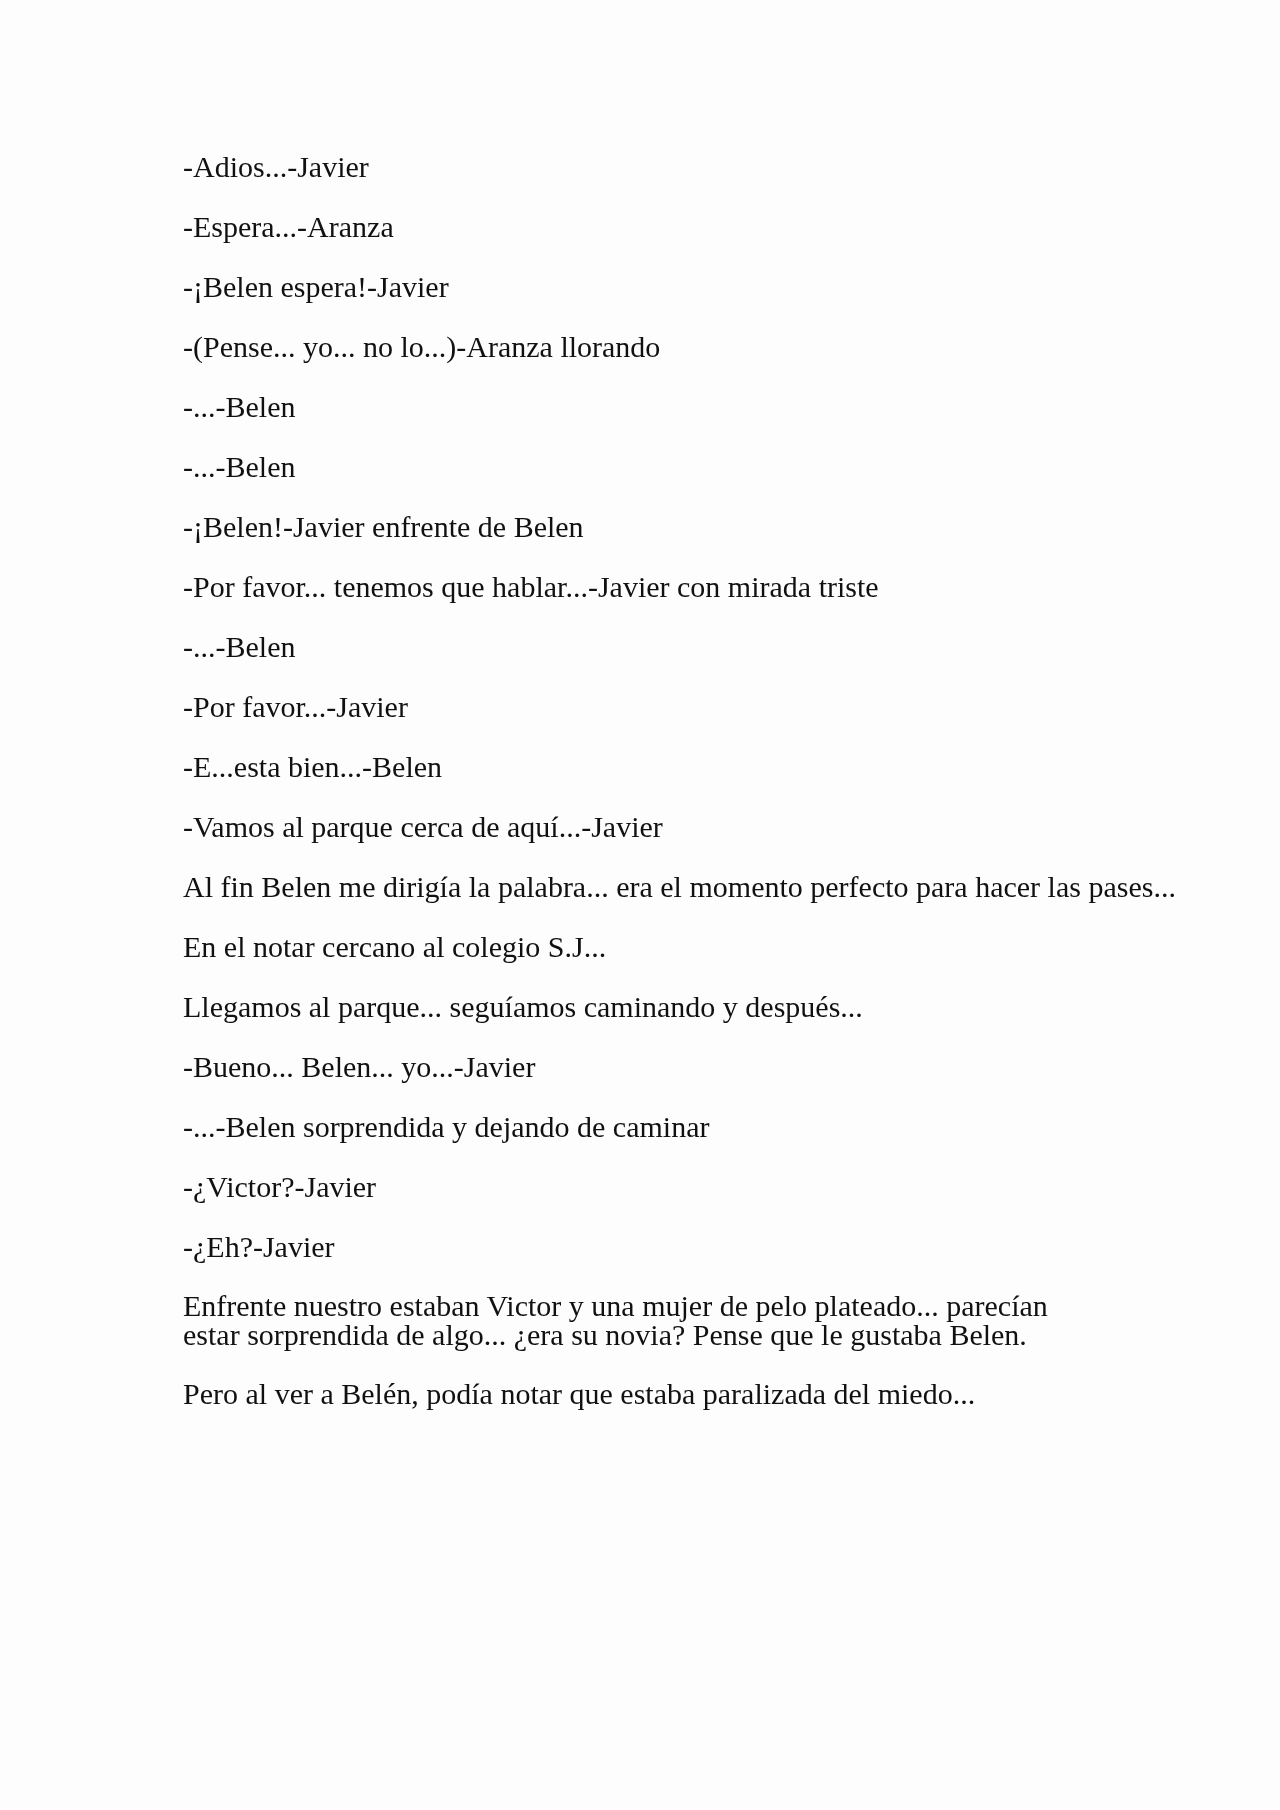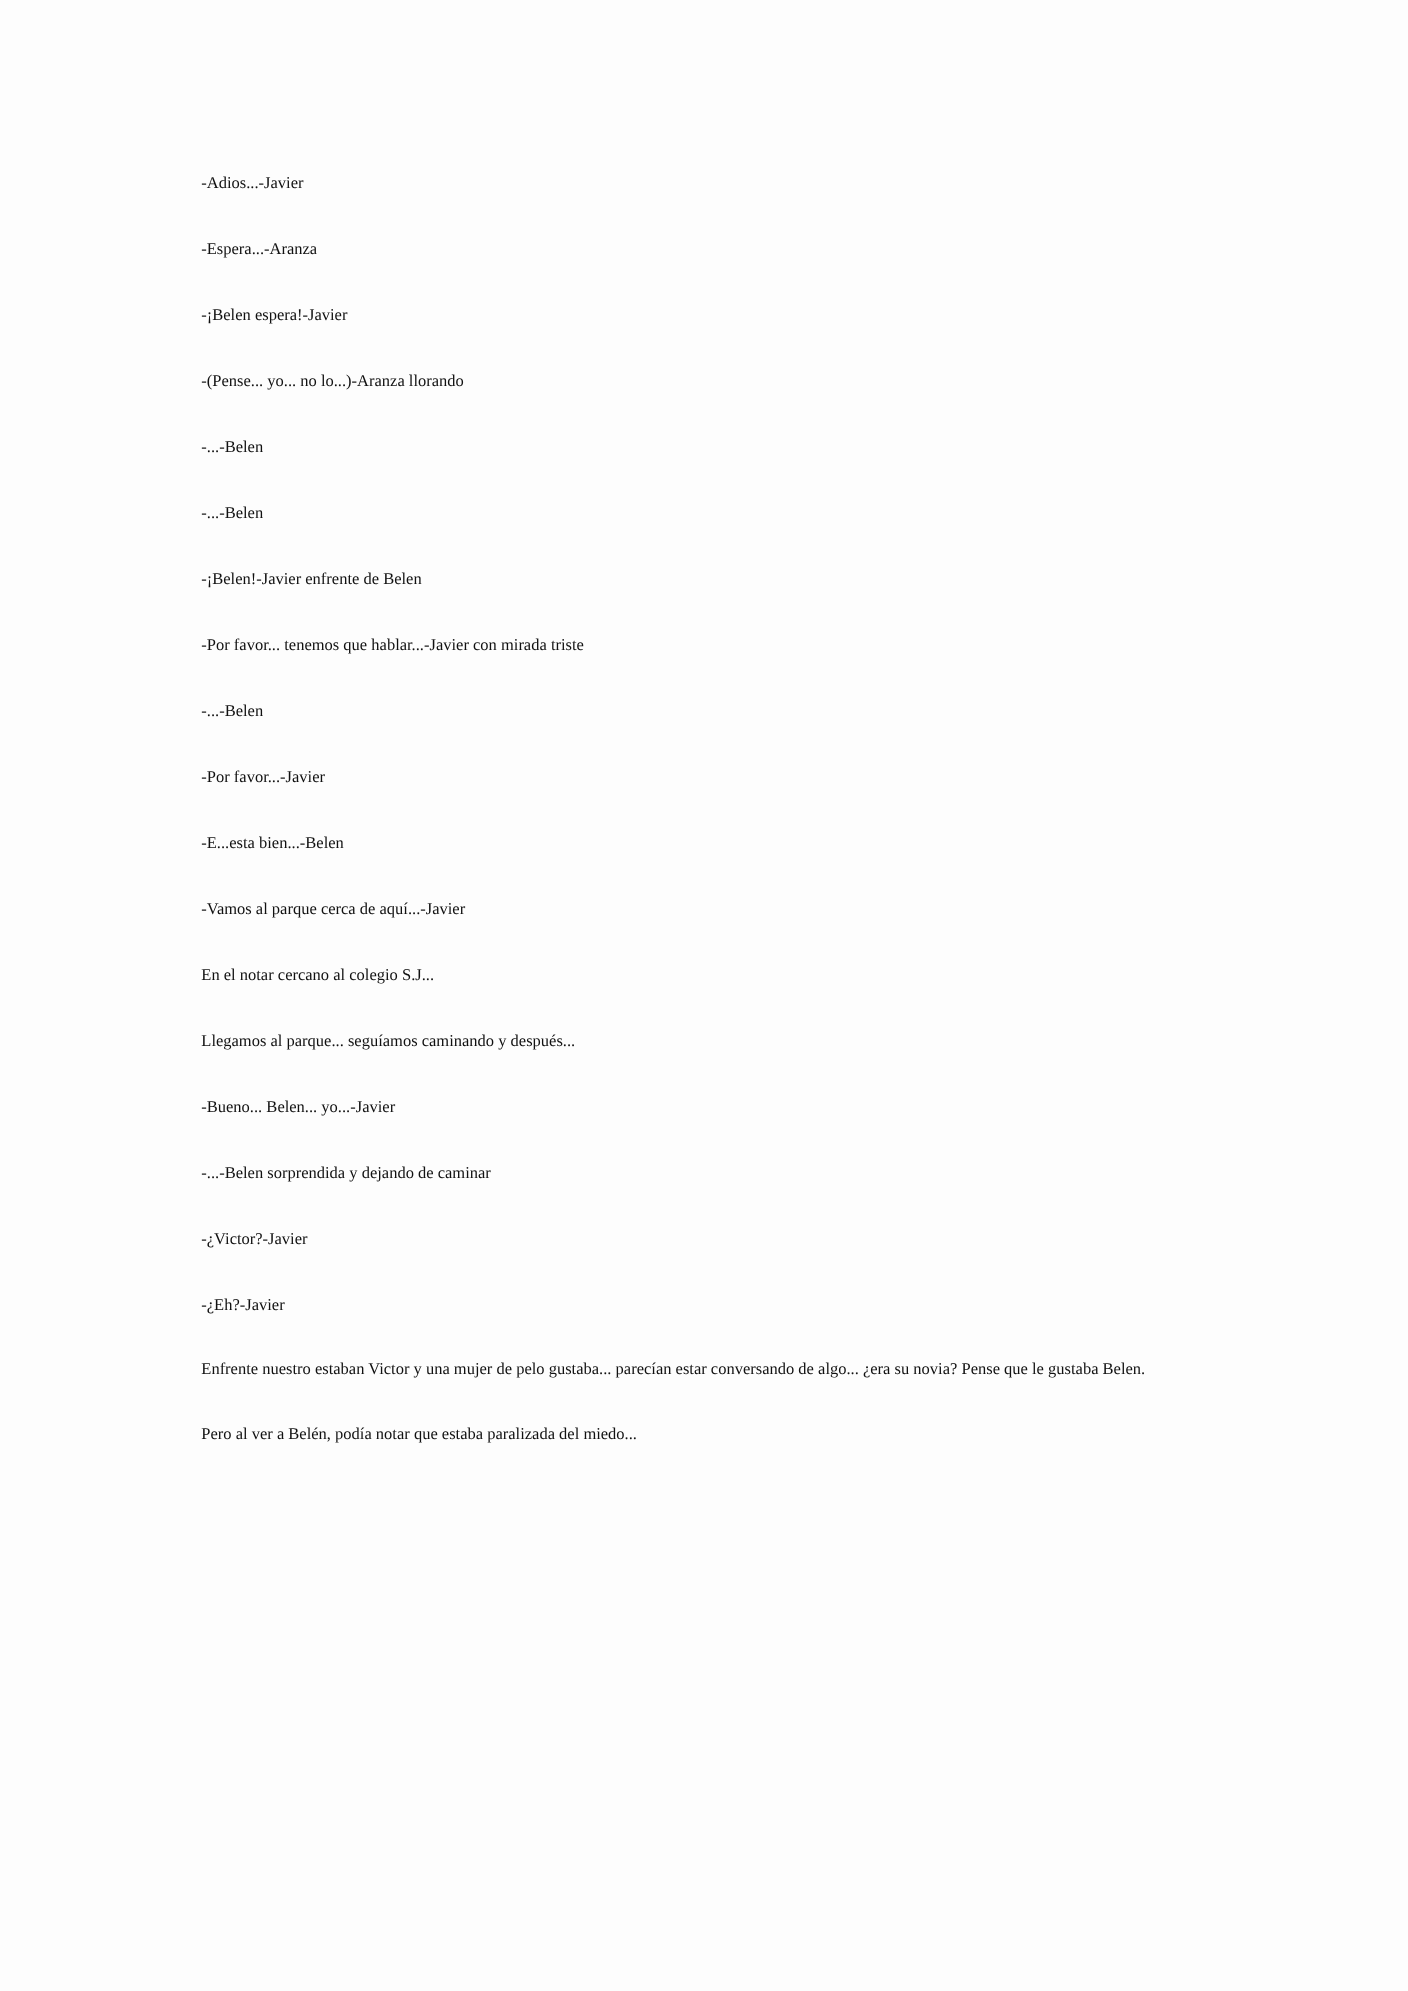--- a/index.html
+++ b/index.html
@@ -4,21 +4,21 @@
 <style>
   html, body { margin: 0; padding: 0; background: #ffffff; }
   body { width: 1280px; height: 1810px; position: relative; overflow: hidden; }
   .page {
     position: absolute; left: 0; top: 0; width: 1280px; height: 1810px;
     background: #fdfdfd;
   }
   .content {
     position: absolute; left: 183px; top: 151px; width: 900px;
     font-family: "Liberation Serif", "DejaVu Serif", serif;
-    font-size: 15px; color: #111111;
+    font-size: 30px; color: #111111;
   }
   .line { height: 60px; line-height: 32px; white-space: nowrap; margin: 0; }
   .para { margin: 0 0 30px 0; line-height: 29px; width: 880px; }
 </style>
 </head>
 <body>
 
 <div class="page">
   <div class="content">
     <p class="line">-Adios...-Javier</p>
@@ -26,22 +26,23 @@
     <p class="line">-¡Belen espera!-Javier</p>
     <p class="line">-(Pense... yo... no lo...)-Aranza llorando</p>
     <p class="line">-...-Belen</p>
     <p class="line">-...-Belen</p>
     <p class="line">-¡Belen!-Javier enfrente de Belen</p>
     <p class="line">-Por favor... tenemos que hablar...-Javier con mirada triste</p>
     <p class="line">-...-Belen</p>
     <p class="line">-Por favor...-Javier</p>
     <p class="line">-E...esta bien...-Belen</p>
     <p class="line">-Vamos al parque cerca de aquí...-Javier</p>
+    <p class="line">Al fin Belen me dirigía la palabra... era el momento perfecto para hacer las pases...</p>
     <p class="line">En el notar cercano al colegio S.J...</p>
     <p class="line">Llegamos al parque... seguíamos caminando y después...</p>
     <p class="line">-Bueno... Belen... yo...-Javier</p>
     <p class="line">-...-Belen sorprendida y dejando de caminar</p>
     <p class="line">-¿Victor?-Javier</p>
     <p class="line">-¿Eh?-Javier</p>
-    <p class="para">Enfrente nuestro estaban Victor y una mujer de pelo gustaba... parecían estar conversando de algo... ¿era su novia? Pense que le gustaba Belen.</p>
+    <p class="para">Enfrente nuestro estaban Victor y una mujer de pelo plateado... parecían estar sorprendida de algo... ¿era su novia? Pense que le gustaba Belen.</p>
     <p class="para">Pero al ver a Belén, podía notar que estaba paralizada del miedo...</p>
   </div>
 </div>
 
 </body></html>

